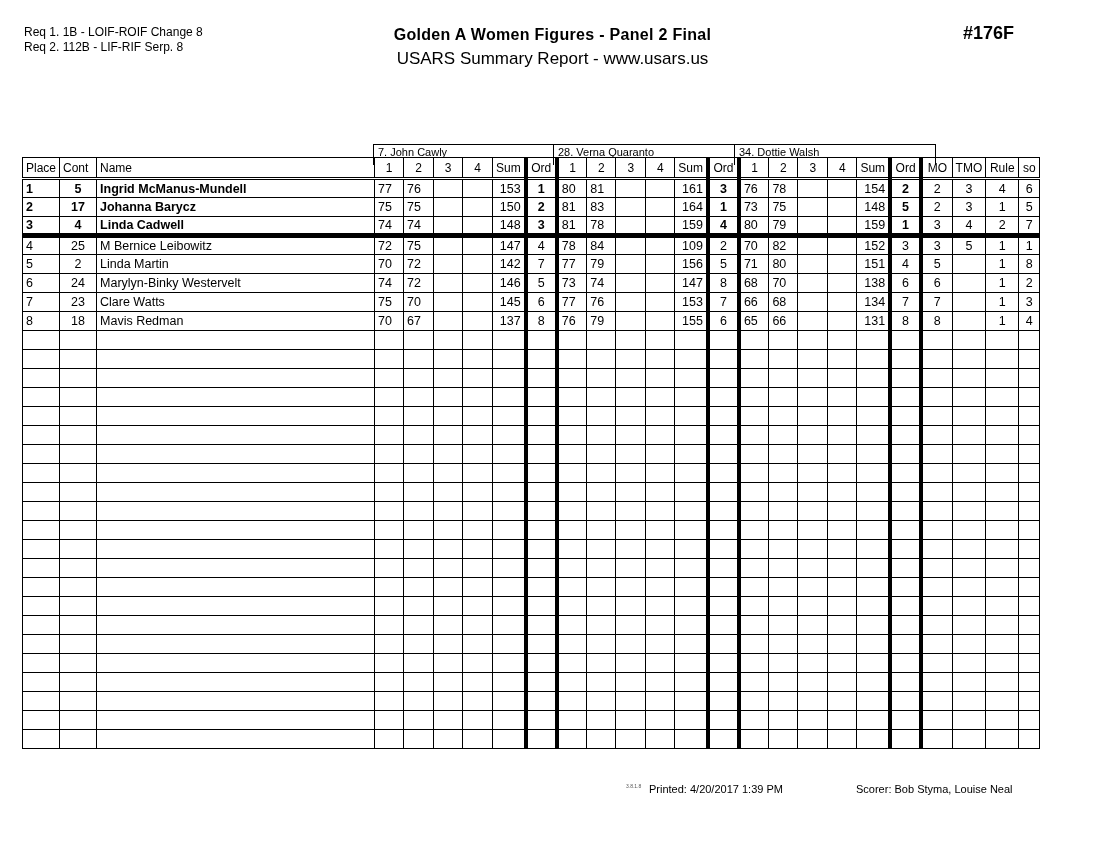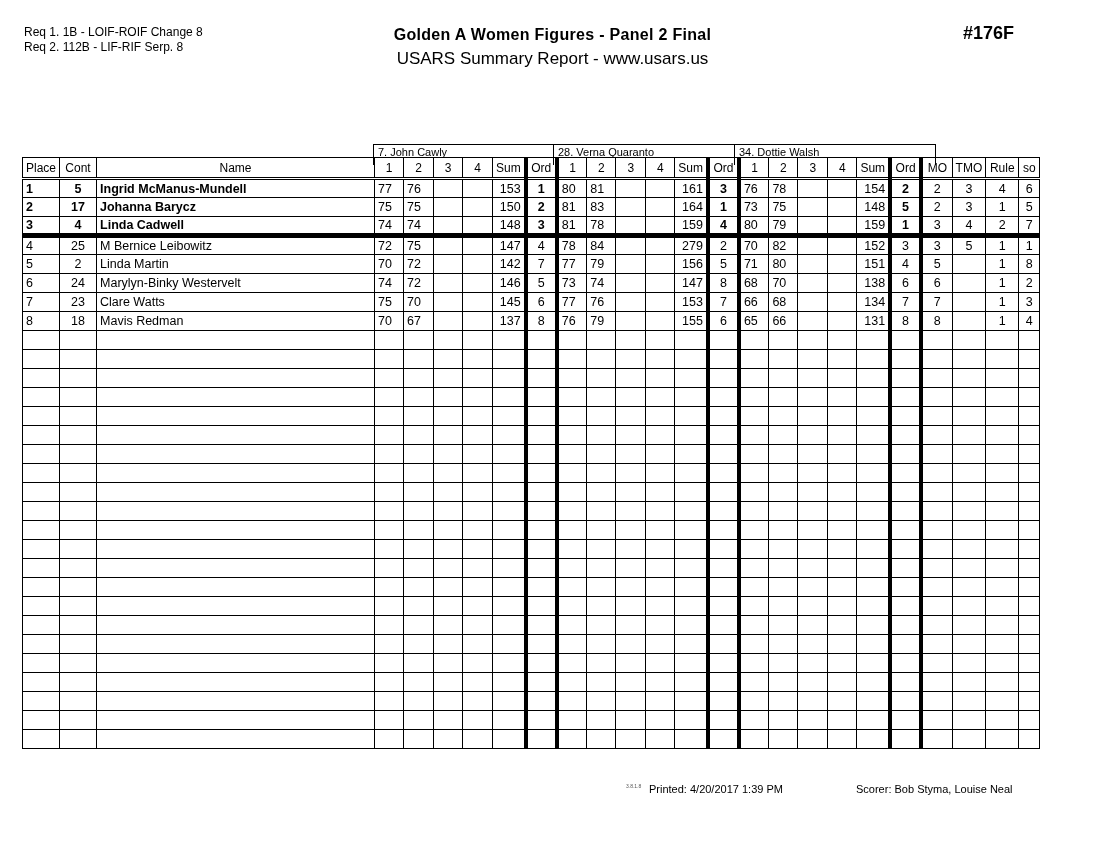--- a/index.html
+++ b/index.html
@@ -18,21 +18,21 @@
   .judge-box { position: absolute; top: 136px; height: 21px; border: 1px solid #000; border-bottom: none;
                box-sizing: border-box; font-size: 11px; line-height: 13px; padding: 1px 0 0 4px; margin-top: 8px; }
   .jb1 { left: 373px; width: 181px; }
   .jb2 { left: 553px; width: 182px; }
   .jb3 { left: 734px; width: 202px; }
 
   table.grid { position: absolute; left: 22px; top: 157px; border-collapse: collapse; table-layout: fixed; }
   table.grid td, table.grid th { border: 1px solid #000; padding: 0 3px; height: 19px; font-size: 12.5px;
                                  font-weight: normal; white-space: nowrap; overflow: hidden; box-sizing: border-box; }
   table.grid th { height: 21px; border-bottom: 3px double #000; text-align: center; font-size: 12px; }
-  table.grid th.left { text-align: center; }
+  table.grid th.left { text-align: left; }
   td.num { text-align: left; }
   td.c { text-align: center; }
   td.r { text-align: right; margin-left: 8px; }
   td.b { font-weight: bold; }
   .thick-l { border-left: 4px solid #000 !important; }
   tr.podium td { font-weight: bold; }
   tr.podium td.nb { font-weight: normal; }
   tr.cut td { border-bottom: 5px solid #000; }
   .footer-ver { position: absolute; left: 626px; top: 783px; font-size: 5px; color: #555; }
   .footer-printed { position: absolute; left: 649px; top: 783px; font-size: 11px; }
@@ -200,21 +200,21 @@
         <td class="num">72</td>
         <td class="num">75</td>
         <td class="num"></td>
         <td class="num"></td>
         <td class="r">147</td>
         <td class="c b thick-l">4</td>
         <td class="num thick-l">78</td>
         <td class="num">84</td>
         <td class="num"></td>
         <td class="num"></td>
-        <td class="r">279</td>
+        <td class="r">109</td>
         <td class="c b thick-l">2</td>
         <td class="num thick-l">70</td>
         <td class="num">82</td>
         <td class="num"></td>
         <td class="num"></td>
         <td class="r">152</td>
         <td class="c b thick-l">3</td>
         <td class="c thick-l">3</td>
         <td class="c">5</td>
         <td class="c">1</td>

